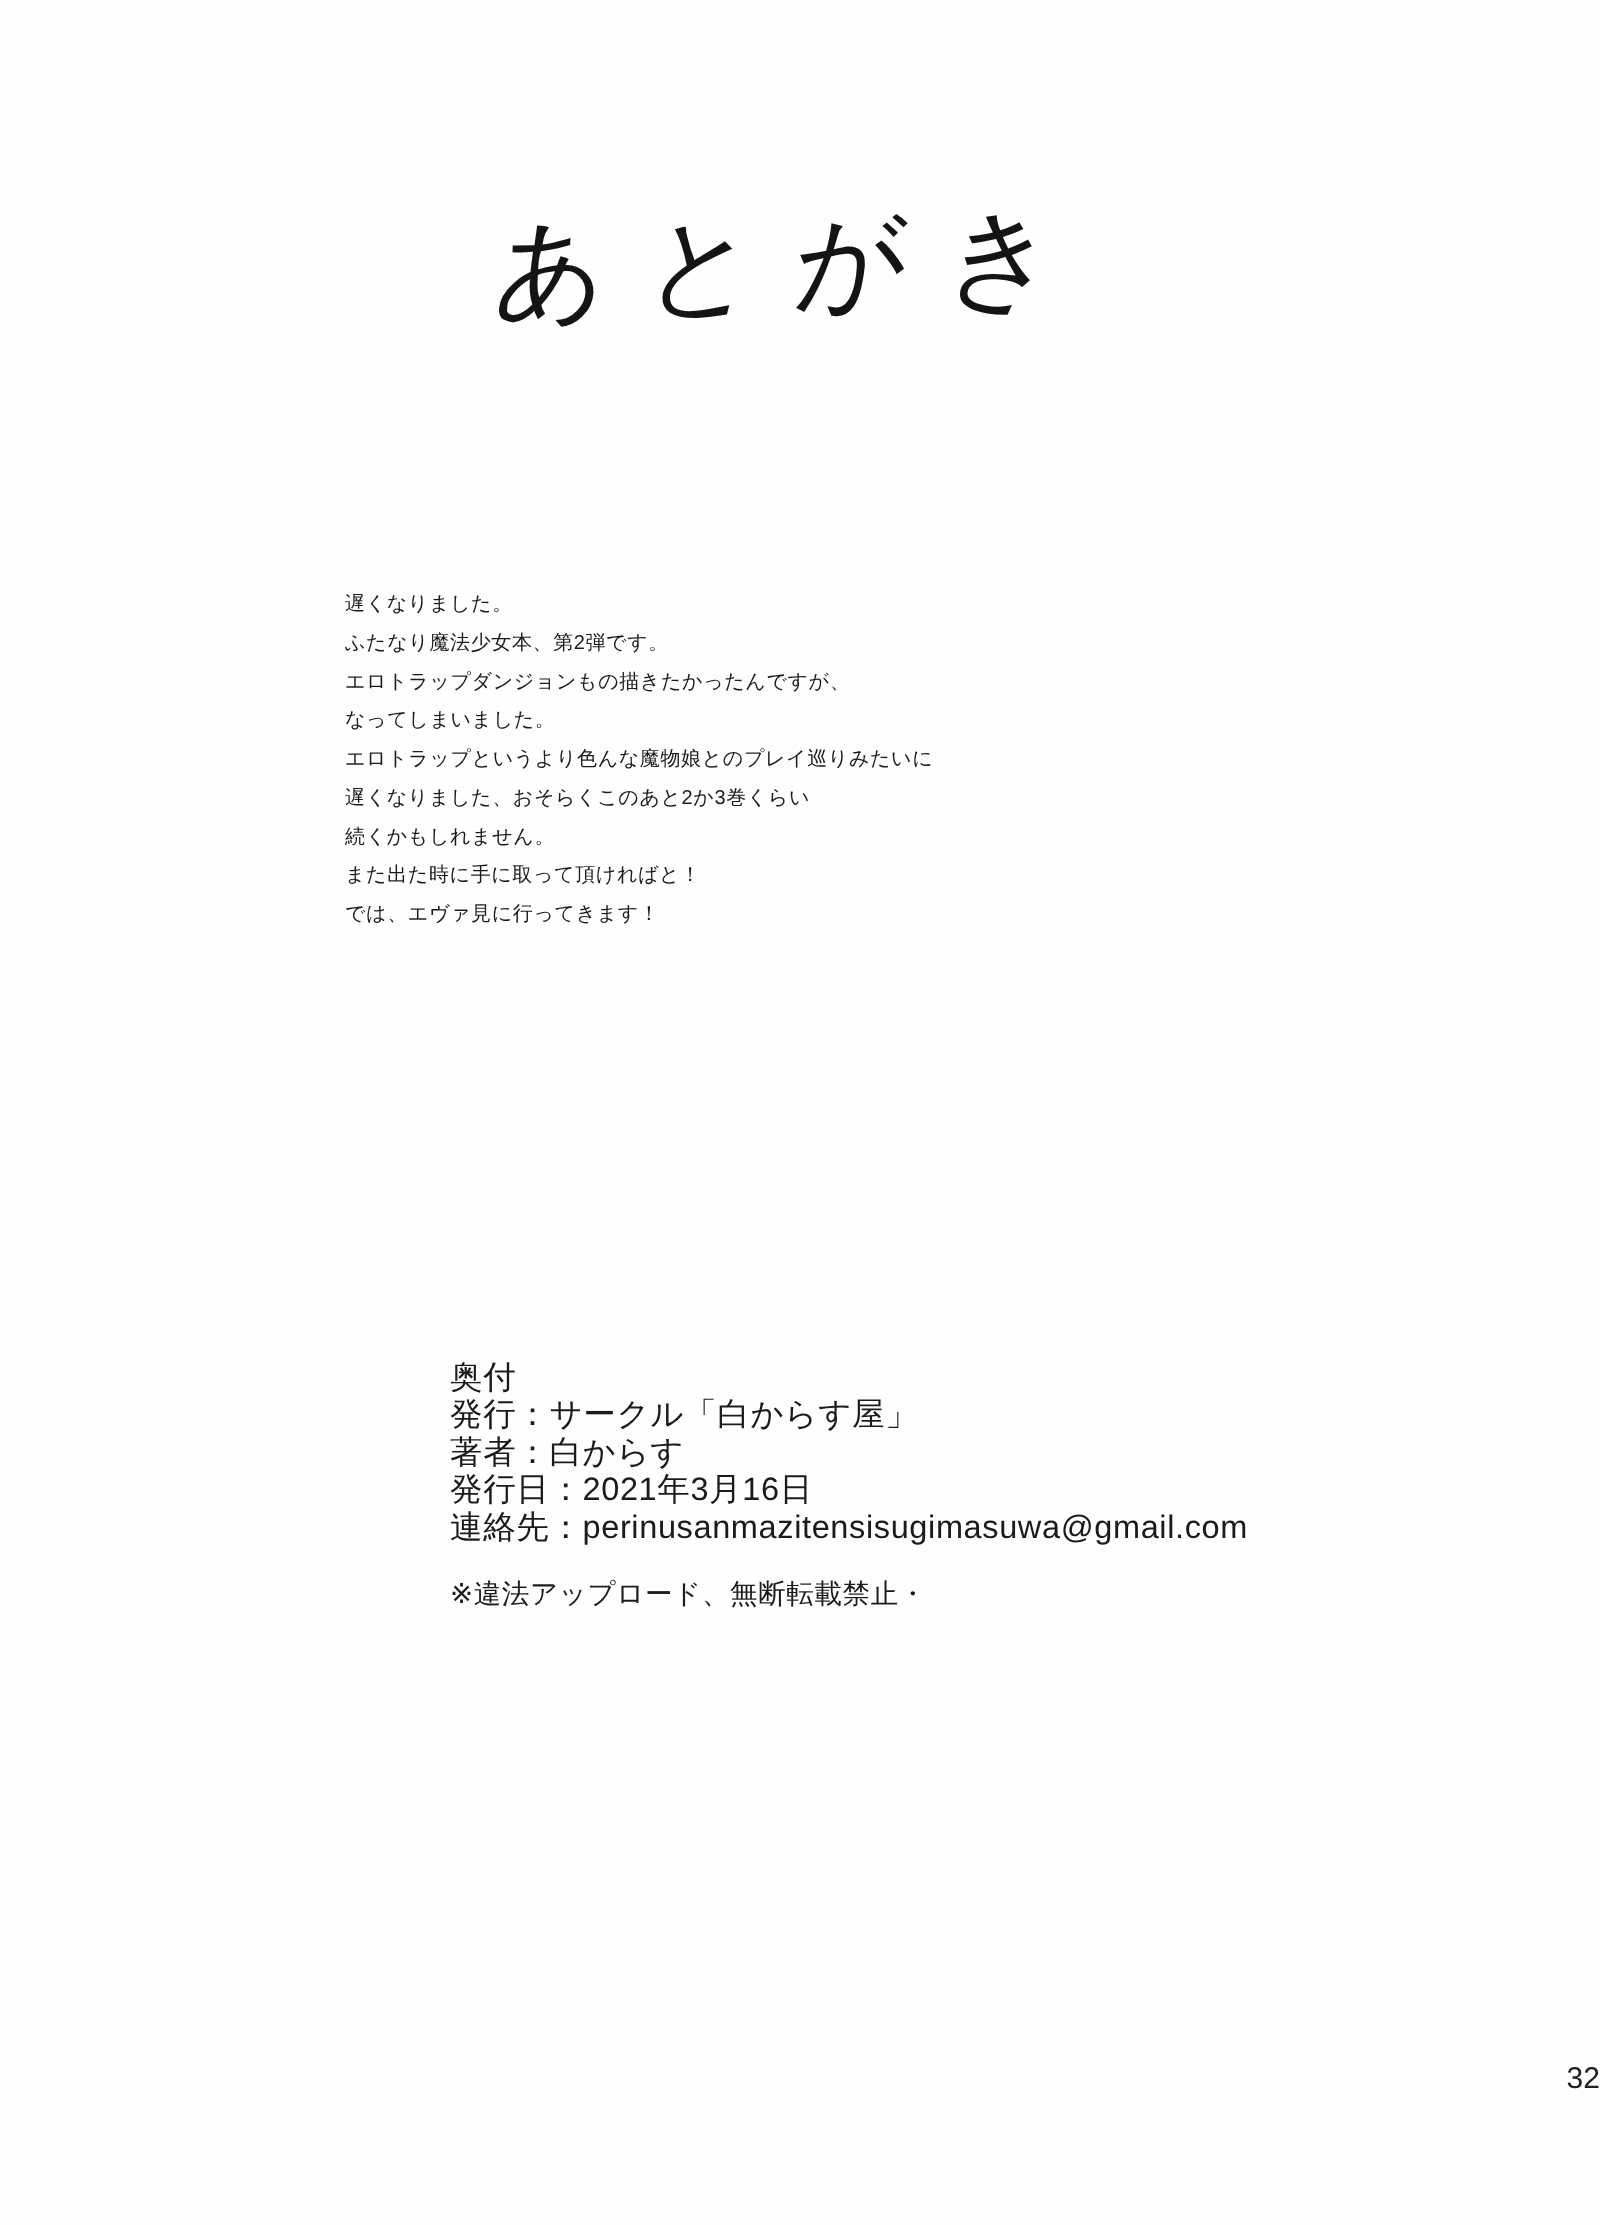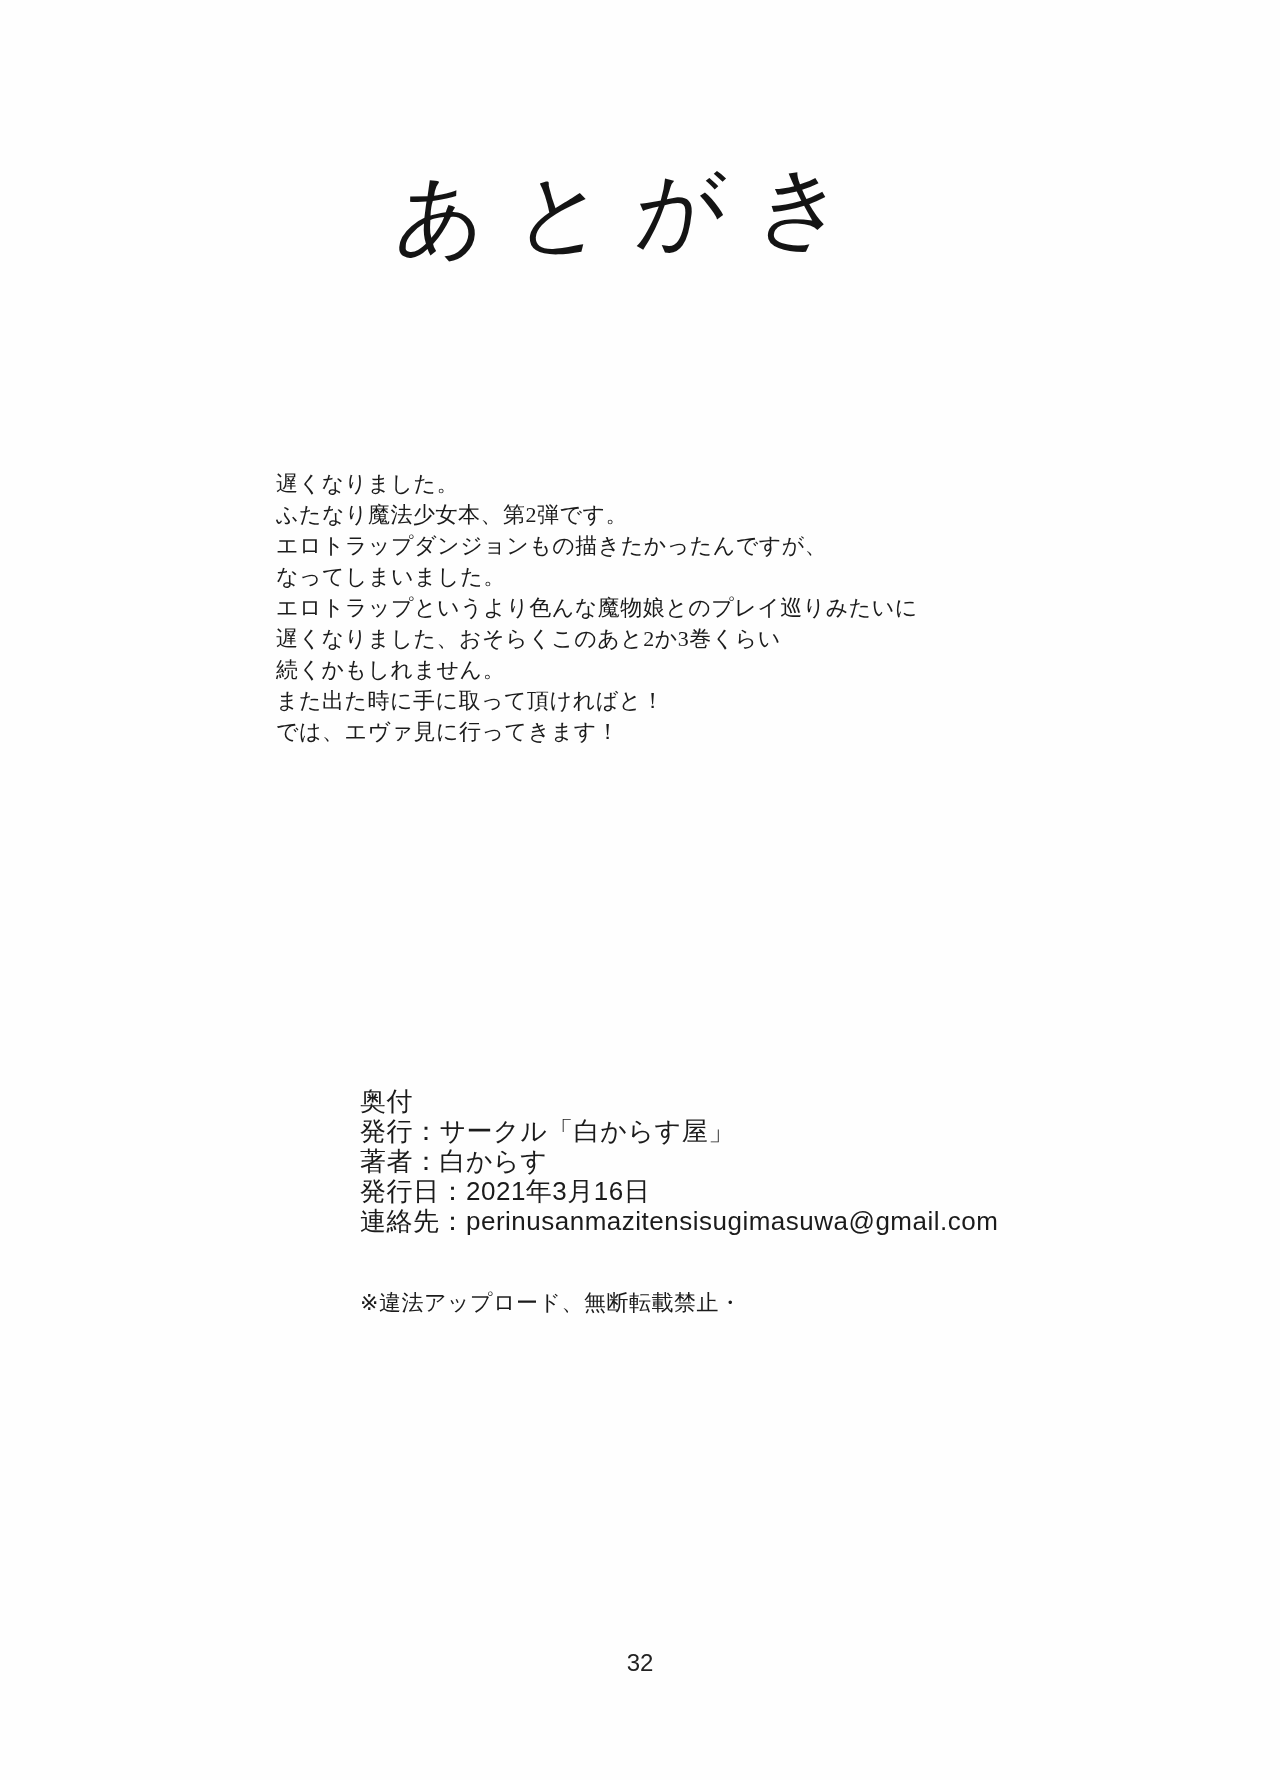--- a/index.html
+++ b/index.html
@@ -26,26 +26,25 @@
     font-weight: 400;
     color: #141414;
     transform: rotate(-1.5deg) skewX(-4deg);
     transform-origin: left top;
     white-space: nowrap;
   }
   .afterword-body {
     position: absolute;
     left: 276px;
     top: 468px;
-    font-size: 22px;
+    font-size: 16px;
     line-height: 31px;
     letter-spacing: 0.5px;
     color: #1b1b1b;
     white-space: nowrap;
-    font-family: Liberation Serif, serif;
   }
   .afterword-body .line {
     height: 31px;
   }
   .colophon {
     position: absolute;
     left: 360px;
     top: 1086px;
     font-size: 26px;
     line-height: 30px;
@@ -58,28 +57,27 @@
   }
   .copyright-note {
     position: absolute;
     left: 360px;
     top: 1262px;
     font-size: 22px;
     line-height: 26px;
     letter-spacing: 0.5px;
     color: #1b1b1b;
     white-space: nowrap;
-    margin-top: 28px;
   }
   .page-number {
     position: absolute;
     left: 0;
     top: 1650px;
     width: 100%;
-    text-align: center;
+    text-align: right;
     font-size: 24px;
     line-height: 26px;
     color: #222222;
   }
 </style>
 </head>
 <body>
 
 <div class="page">
 

